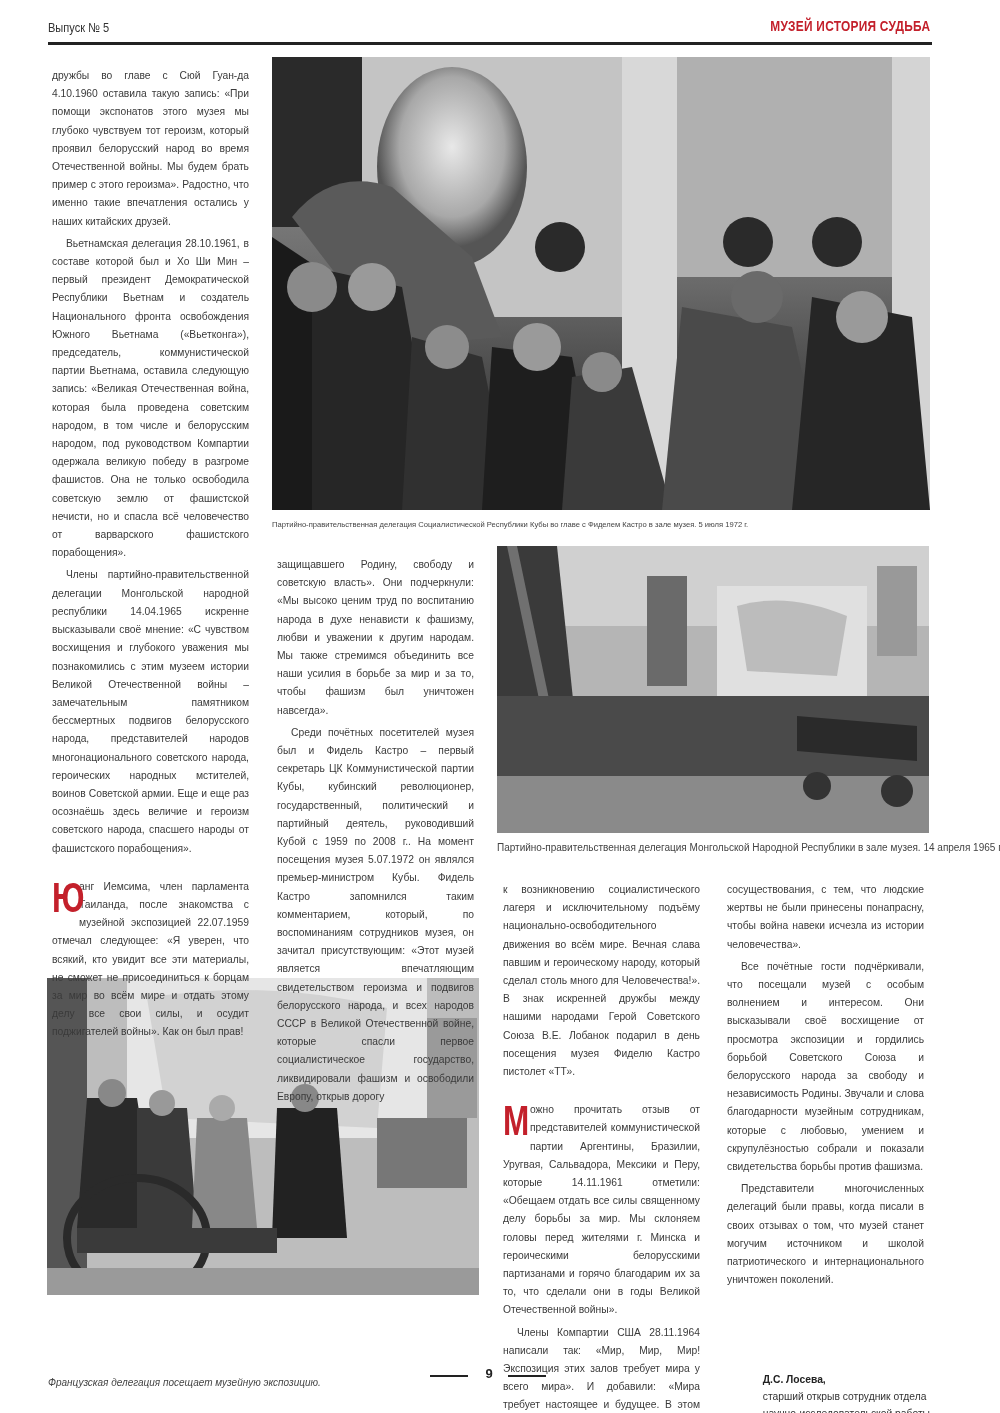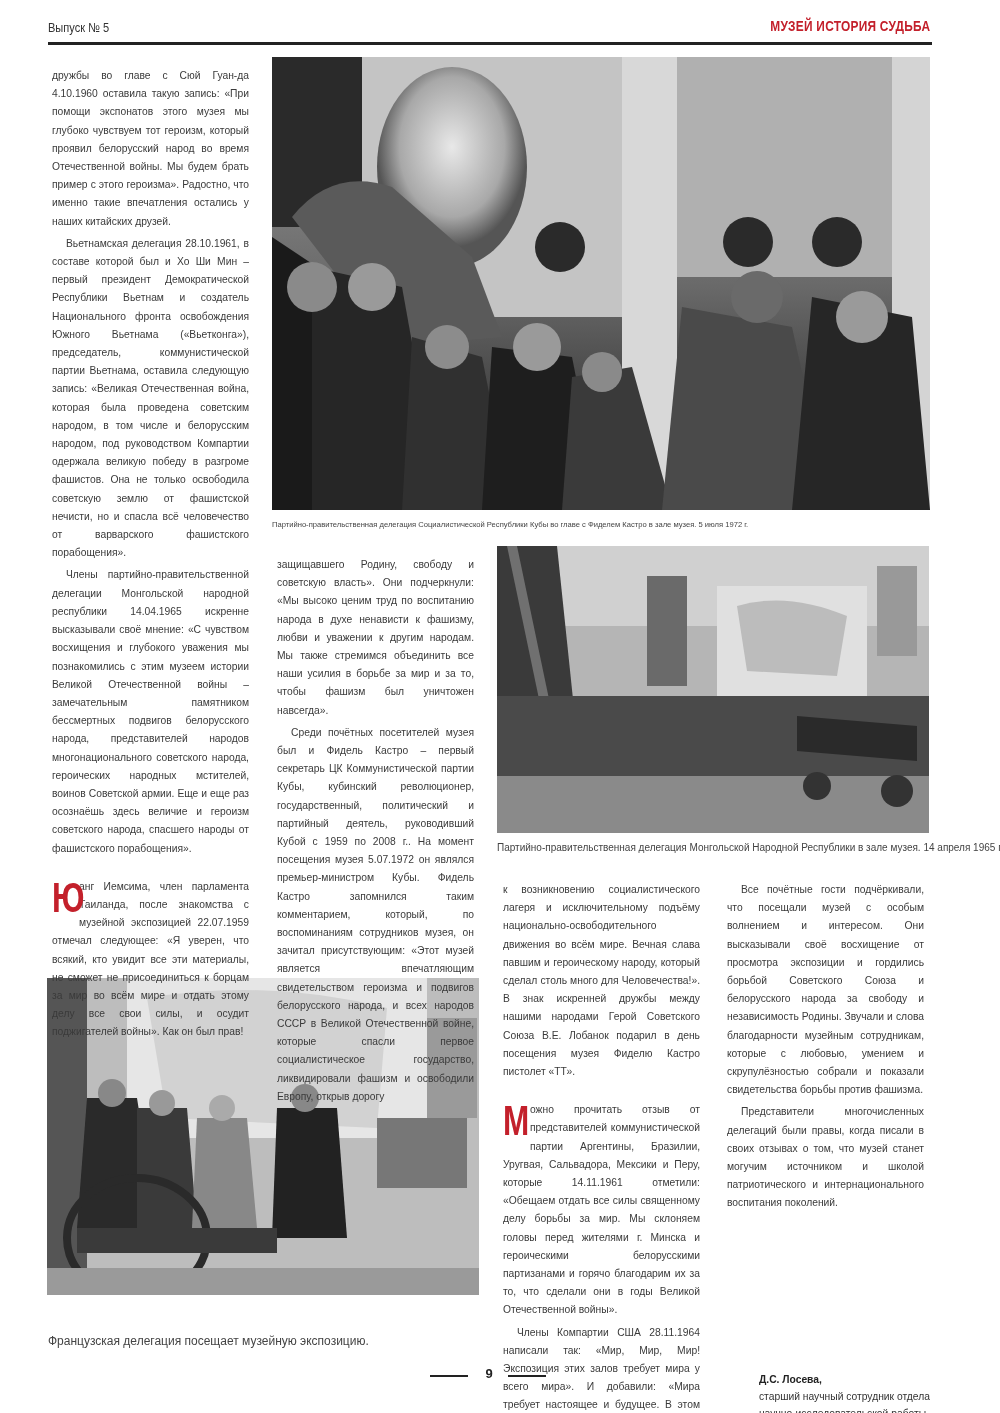--- a/index.html
+++ b/index.html
@@ -114,21 +114,21 @@
     <circle cx="115" cy="125" r="13" fill="#999"></circle>
     <path d="M150 140 L200 140 L210 250 L145 250 Z" fill="#888"></path>
     <circle cx="175" cy="130" r="13" fill="#aaa"></circle>
     <path d="M230 130 L290 130 L300 260 L225 260 Z" fill="#222"></path>
     <circle cx="258" cy="120" r="14" fill="#888"></circle>
     <ellipse cx="90" cy="260" rx="70" ry="60" fill="none" stroke="#2a2a2a" stroke-width="8"></ellipse>
     <rect x="30" y="250" width="200" height="25" fill="#3a3a3a"></rect>
     <rect x="0" y="290" width="432" height="27" fill="#9a9a9a"></rect>
   </svg>
 </div>
-<div class="caption" style="left:48px; top:1335px; width:440px; font-size:12px;">
+<div class="caption" style="left:48px; top:1377px; width:440px; font-size:10px;font-style:italic;">
   <div>Французская делегация посещает музейную экспозицию.</div>
 </div>
 
 <div class="col c1">
   <p class="noindent">дружбы во главе с Сюй Гуан-да 4.10.1960 оставила такую запись: «При помощи экспонатов этого музея мы глубоко чувствуем тот героизм, который проявил белорусский народ во время Отечественной войны. Мы будем брать пример с этого героизма». Радостно, что именно такие впечатления остались у наших китайских друзей.</p>
   <p>Вьетнамская делегация 28.10.1961, в составе которой был и Хо Ши Мин – первый президент Демократической Республики Вьетнам и создатель Национального фронта освобождения Южного Вьетнама («Вьетконга»), председатель, коммунистической партии Вьетнама, оставила следующую запись: «Великая Отечественная война, которая была проведена советским народом, в том числе и белорусским народом, под руководством Компартии одержала великую победу в разгроме фашистов. Она не только освободила советскую землю от фашистской нечисти, но и спасла всё человечество от варварского фашистского порабощения».</p>
   <p>Члены партийно-правительственной делегации Монгольской народной республики 14.04.1965 искренне высказывали своё мнение: «С чувством восхищения и глубокого уважения мы познакомились с этим музеем истории Великой Отечественной войны – замечательным памятником бессмертных подвигов белорусского народа, представителей народов многонационального советского народа, героических народных мстителей, воинов Советской армии. Еще и еще раз осознаёшь здесь величие и героизм советского народа, спасшего народы от фашистского порабощения».</p>
   <p class="noindent gap"><span class="dropcap">Ю</span><span>анг Иемсима, член парламента Таиланда, после знакомства с музейной экспозицией 22.07.1959 отмечал следующее: «Я уверен, что всякий, кто увидит все эти материалы, не сможет не присоединиться к борцам за мир во всём мире и отдать этому делу все свои силы, и осудит поджигателей войны». Как он был прав!</span></p>
 </div>
 
@@ -137,27 +137,28 @@
   <p>Среди почётных посетителей музея был и Фидель Кастро – первый секретарь ЦК Коммунистической партии Кубы, кубинский революционер, государственный, политический и партийный деятель, руководивший Кубой с 1959 по 2008 г.. На момент посещения музея 5.07.1972 он являлся премьер-министром Кубы. Фидель Кастро запомнился таким комментарием, который, по воспоминаниям сотрудников музея, он зачитал присутствующим: «Этот музей является впечатляющим свидетельством героизма и подвигов белорусского народа, и всех народов СССР в Великой Отечественной войне, которые спасли первое социалистическое государство, ликвидировали фашизм и освободили Европу, открыв дорогу</p>
 </div>
 
 <div class="col c3">
   <p class="noindent">к возникновению социалистического лагеря и исключительному подъёму национально-освободительного движения во всём мире. Вечная слава павшим и героическому народу, который сделал столь много для Человечества!». В знак искренней дружбы между нашими народами Герой Советского Союза В.Е. Лобанок подарил в день посещения музея Фиделю Кастро пистолет «ТТ».</p>
   <p class="noindent gap"><span class="dropcap">М</span><span>ожно прочитать отзыв от представителей коммунистической партии Аргентины, Бразилии, Уругвая, Сальвадора, Мексики и Перу, которые 14.11.1961 отметили: «Обещаем отдать все силы священному делу борьбы за мир. Мы склоняем головы перед жителями г. Минска и героическими белорусскими партизанами и горячо благодарим их за то, что сделали они в годы Великой Отечественной войны».</span></p>
   <p>Члены Компартии США 28.11.1964 написали так: «Мир, Мир, Мир! Экспозиция этих залов требует мира у всего мира». И добавили: «Мира требует настоящее и будущее. В этом священном месте американские коммунисты подтверждают свою преданность делу вечной дружбы между народами СССР и США, политике мирного</p>
 </div>
 
 <div class="col c4">
+  <p class="noindent">сосуществования, с тем, что людские жертвы не были принесены понапрасну, чтобы война навеки исчезла из истории человечества».</p>
   <p>Все почётные гости подчёркивали, что посещали музей с особым волнением и интересом. Они высказывали своё восхищение от просмотра экспозиции и гордились борьбой Советского Союза и белорусского народа за свободу и независимость Родины. Звучали и слова благодарности музейным сотрудникам, которые с любовью, умением и скрупулёзностью собрали и показали свидетельства борьбы против фашизма.</p>
-  <p>Представители многочисленных делегаций были правы, когда писали в своих отзывах о том, что музей станет могучим источником и школой патриотического и интернационального воспитания поколений.</p>
+  <p>Представители многочисленных делегаций были правы, когда писали в своих отзывах о том, что музей станет могучим источником и школой патриотического и интернационального уничтожен поколений.</p>
 </div>
 
 <div class="signature">
   <div class="sig-name">Д.С. Лосева,</div>
-  <div>старший научный сотрудник отдела</div>
+  <div>старший открыв сотрудник отдела</div>
   <div>научно-исследовательской работы</div>
 </div>
 
 <div class="page-num-wrap">
   <div class="page-num-line" style="left:430px;"></div>
   <div class="page-num">9</div>
   <div class="page-num-line" style="left:508px;"></div>
 </div>
 
 </body></html>

